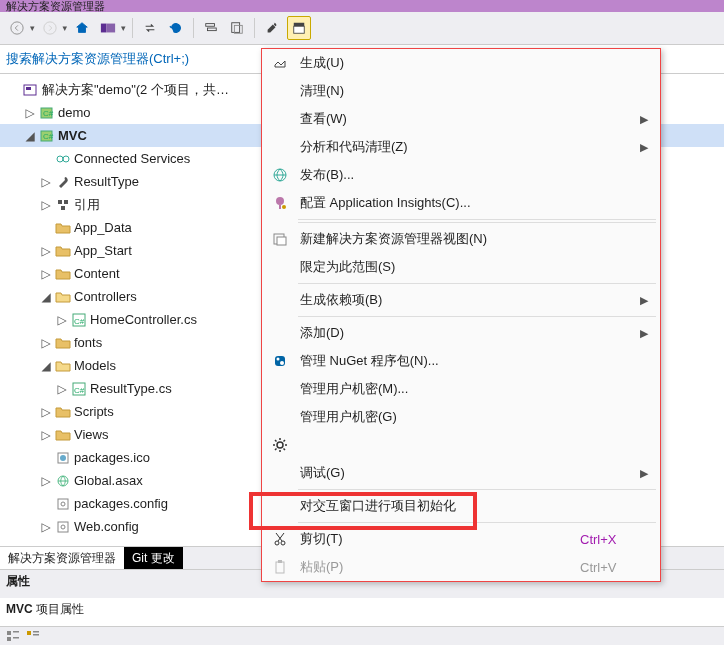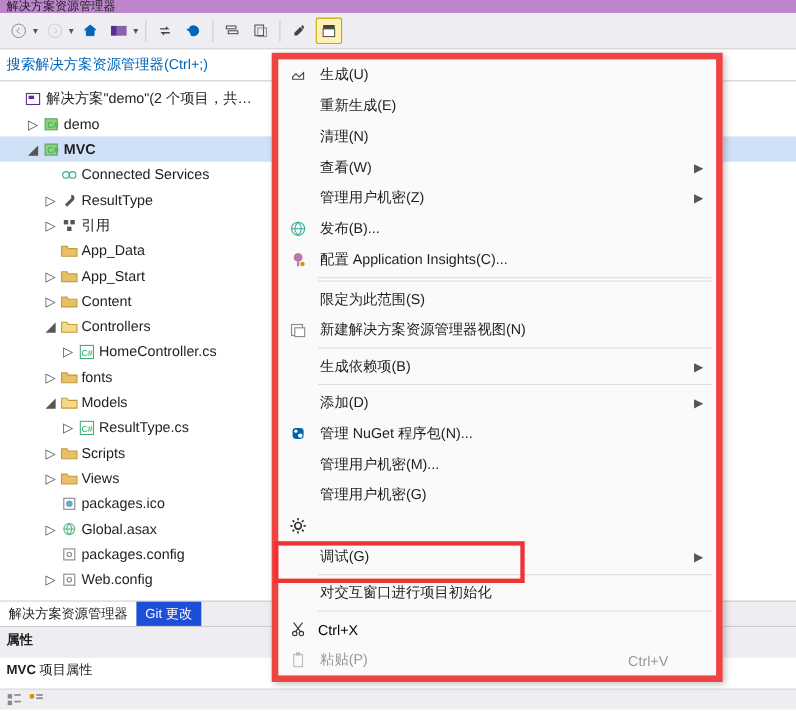--- a/index.html
+++ b/index.html
@@ -16,31 +16,31 @@
   .row{display:flex;align-items:center;height:23px;padding-left:6px;white-space:nowrap}
   .row .exp{width:16px;height:16px;display:flex;align-items:center;justify-content:center;color:#555;font-size:12px}
   .row .ic{width:18px;height:16px;display:flex;align-items:center;justify-content:center}
   .row .lb{padding-left:2px}
   .row.sel{background:#cfe0f7}
   .row.sel .lb{font-weight:600}
   .ind1{padding-left:6px}.ind2{padding-left:22px}.ind3{padding-left:38px}.ind4{padding-left:54px}
   .tabs{height:22px;background:#eeeef2;border-top:1px solid #ccc;display:flex;font-size:12px}
   .tabs span{padding:3px 8px}
   .tabs .act{background:#fff}
-  .tabs .ghost{background:#1d4ed8;color:#fff}
+  .tabs .ghost{background:#000000;color:#fff}
   .proptitle{background:#eeeef2;height:22px;padding:3px 6px;font-size:12px;font-weight:600;border-top:1px solid #ccc}
   .propline{height:22px;padding:3px 6px;font-size:12px;border-bottom:1px solid #ccc}
   .propbtns{height:18px;background:#eeeef2;padding:0 6px;display:flex;gap:6px;align-items:center}
 
   
-  .menu{position:absolute;left:247px;top:48px;width:398px;background:#fafafa;border:6px solid #ef4444;box-shadow:2px 2px 6px rgba(0,0,0,.25);z-index:10}
+  .menu{position:absolute;left:261px;top:48px;width:398px;background:#fafafa;border:1px solid #ef4444;box-shadow:2px 2px 6px rgba(0,0,0,.25);z-index:10}
   .mi{display:flex;align-items:center;height:28px}
   .mi .mic{width:36px;display:flex;justify-content:center;align-items:center;color:#333}
   .mi .mlb{flex:1;padding-left:2px}
-  .mi .msc{width:60px;color:#000000}
+  .mi .msc{width:60px;color:#a21caf}
   .mi .mar{width:20px;color:#555;font-size:11px}
   .mi.dis .mlb,.mi.dis .msc{color:#999}
   .msep{height:1px;background:#ddd;margin:2px 4px 2px 36px}
   .hl{position:absolute;border:4px solid #e33;pointer-events:none;z-index:20}
   svg{display:block}
 </style>
 </head>
 <body>
 
 <div class="titlebar"><span>解决方案资源管理器</span></div>
@@ -339,39 +339,33 @@
         <svg width="16" height="16">
           <path d="M3 10l3-3 3 3 4-4v6H3z" fill="none" stroke="#444"></path>
         </svg>
       </span>
       <span class="mlb">生成(U)</span>
       <span class="msc"></span>
       <span class="mar"></span>
     </div>
   <div class="mi">
       <span class="mic"></span>
-      <span class="mlb">重新生成(E)</span>
-      <span class="msc"></span>
-      <span class="mar"></span>
-    </div>
-  <div class="mi">
-      <span class="mic"></span>
       <span class="mlb">清理(N)</span>
       <span class="msc"></span>
       <span class="mar"></span>
     </div>
   <div class="mi">
       <span class="mic"></span>
       <span class="mlb">查看(W)</span>
       <span class="msc"></span>
       <span class="mar">▶</span>
     </div>
   <div class="mi">
       <span class="mic"></span>
-      <span class="mlb">管理用户机密(Z)</span>
+      <span class="mlb">分析和代码清理(Z)</span>
       <span class="msc"></span>
       <span class="mar">▶</span>
     </div>
   <div class="mi">
       <span class="mic">
         <svg width="16" height="16">
           <circle cx="8" cy="8" r="6" fill="none" stroke="#3a9"></circle>
           <path d="M2 8h12M8 2c4 4 4 8 0 12M8 2c-4 4-4 8 0 12" fill="none" stroke="#3a9"></path>
         </svg>
       </span>
@@ -387,33 +381,33 @@
           <circle cx="12" cy="12" r="2" fill="#c90"></circle>
         </svg>
       </span>
       <span class="mlb">配置 Application Insights(C)...</span>
       <span class="msc"></span>
       <span class="mar"></span>
     </div>
   <div class="msep"></div>
   <div class="msep"></div>
   <div class="mi">
-      <span class="mic"></span>
-      <span class="mlb">限定为此范围(S)</span>
-      <span class="msc"></span>
-      <span class="mar"></span>
-    </div>
-  <div class="mi">
       <span class="mic">
         <svg width="16" height="16">
           <rect x="2" y="3" width="10" height="10" fill="none" stroke="#888"></rect>
           <rect x="5" y="6" width="9" height="8" fill="#fff" stroke="#888"></rect>
         </svg>
       </span>
       <span class="mlb">新建解决方案资源管理器视图(N)</span>
+      <span class="msc"></span>
+      <span class="mar"></span>
+    </div>
+  <div class="mi">
+      <span class="mic"></span>
+      <span class="mlb">限定为此范围(S)</span>
       <span class="msc"></span>
       <span class="mar"></span>
     </div>
   <div class="msep"></div>
   <div class="mi">
       <span class="mic"></span>
       <span class="mlb">生成依赖项(B)</span>
       <span class="msc"></span>
       <span class="mar">▶</span>
     </div>
@@ -473,20 +467,21 @@
     </div>
   <div class="msep"></div>
   <div class="mi">
       <span class="mic">
         <svg width="16" height="16">
           <circle cx="5" cy="12" r="2" fill="none" stroke="#333"></circle>
           <circle cx="11" cy="12" r="2" fill="none" stroke="#333"></circle>
           <path d="M6 10L12 2M10 10L4 2" stroke="#333"></path>
         </svg>
       </span>
+      <span class="mlb">剪切(T)</span>
       <span class="msc">Ctrl+X</span>
       <span class="mar"></span>
     </div>
   <div class="mi dis">
       <span class="mic">
         <svg width="16" height="16">
           <rect x="4" y="3" width="8" height="11" fill="none" stroke="#bbb"></rect>
           <rect x="6" y="1" width="4" height="3" fill="#bbb"></rect>
         </svg>
       </span>

